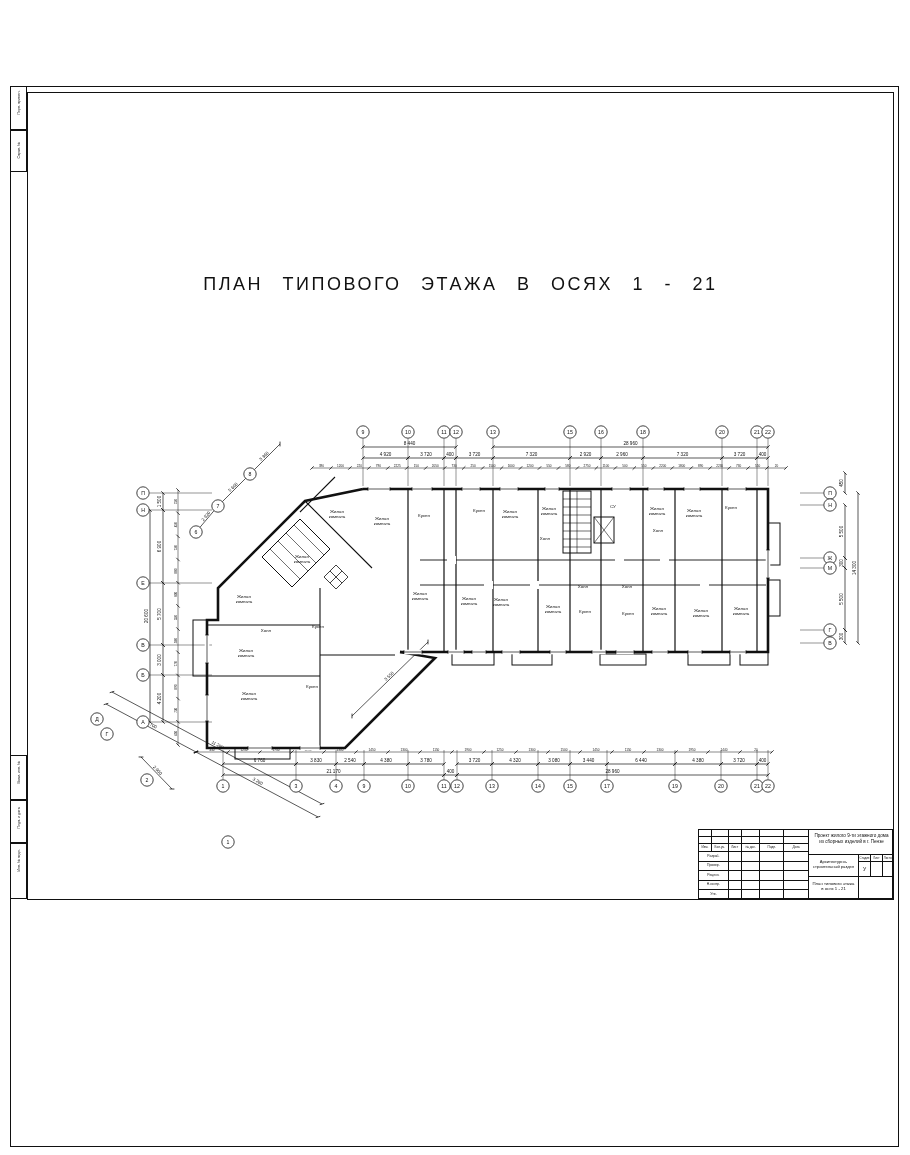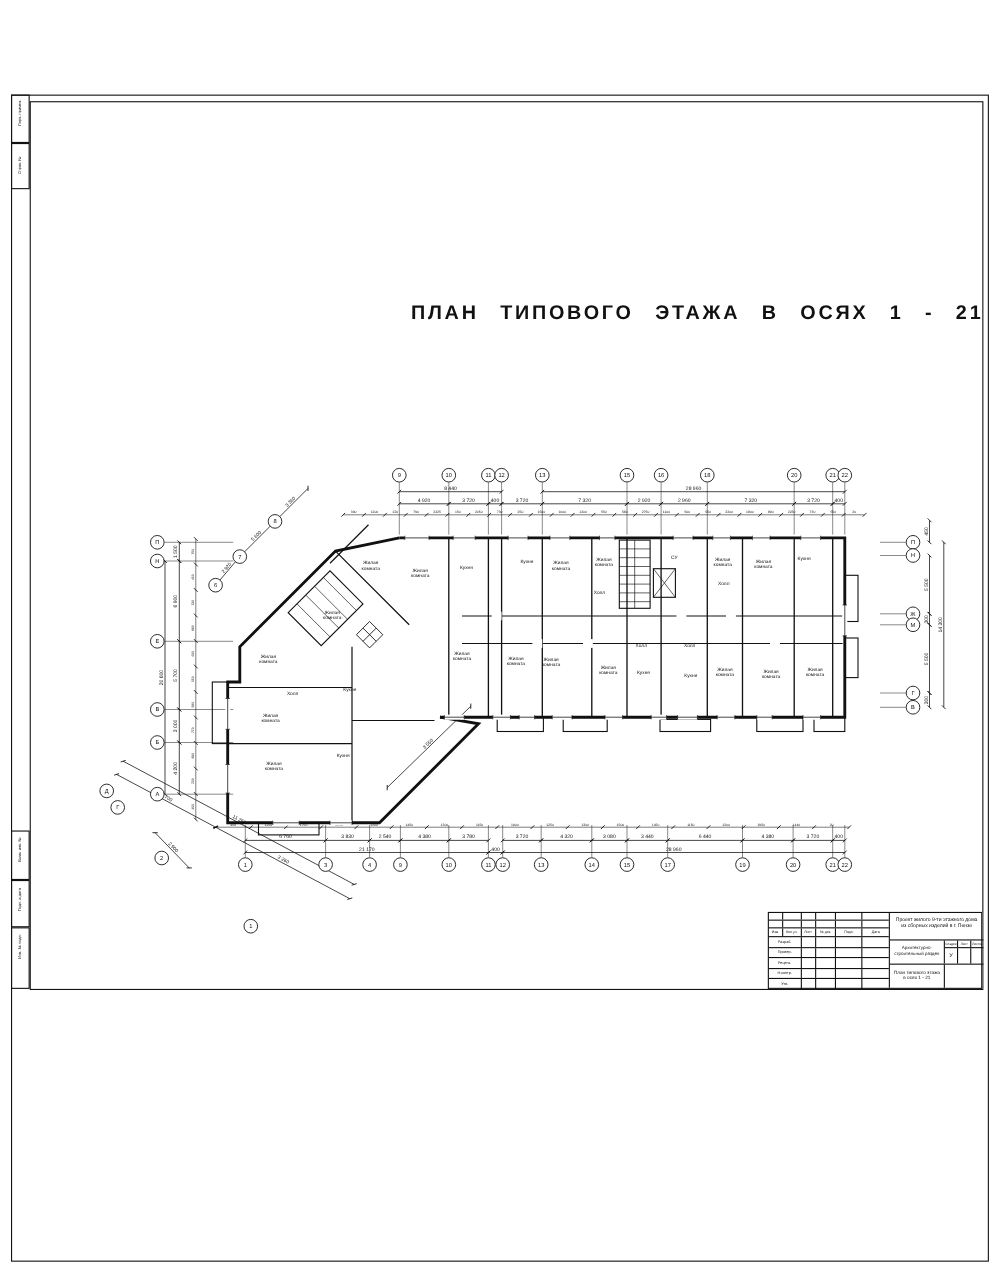--- a/index.html
+++ b/index.html
@@ -4,22 +4,22 @@
 <style>
   html,body{margin:0;padding:0;}
   body{width:910px;height:1155px;position:relative;background:#fff;
        font-family:"Liberation Sans",sans-serif;color:#111;overflow:hidden;}
   *{box-sizing:border-box;}
   .outer-frame{position:absolute;left:10px;top:86px;width:889px;height:1061px;border:1.2px solid #111;}
   .inner-frame{position:absolute;left:27px;top:92px;width:867px;height:808px;border:1.4px solid #111;}
   .mbox{position:absolute;left:10px;width:17px;border:1px solid #111;overflow:hidden;}
   .mbox span{display:block;transform:rotate(-90deg);transform-origin:center;
              font-size:3.6px;white-space:nowrap;text-align:center;margin-top:18px;}
-  .sheet-title{position:absolute;top:274px;left:27px;width:867px;text-align:right;
-        font-size:18px;font-weight:700;letter-spacing:2.5px;word-spacing:12px;}
+  .sheet-title{position:absolute;top:274px;left:27px;width:867px;text-align:center;
+        font-size:18px;font-weight:400;letter-spacing:2.5px;word-spacing:12px;}
   svg{position:absolute;left:0;top:0;}
   svg text{font-family:"Liberation Sans",sans-serif;fill:#111;}
   
   .stamp{position:absolute;left:698px;top:829px;width:195px;height:70px;border:1.3px solid #111;
          display:flex;font-size:3.2px;background:#fff;}
   .st-left{width:110px;border-right:1.1px solid #111;display:flex;flex-direction:column;}
   .st-row{display:flex;border-bottom:0.8px solid #111;flex:0 0 auto;}
   .st-row:last-child{border-bottom:none;}
   .st-cell{border-right:0.8px solid #111;overflow:hidden;display:flex;align-items:center;
            justify-content:center;text-align:center;line-height:1;}

